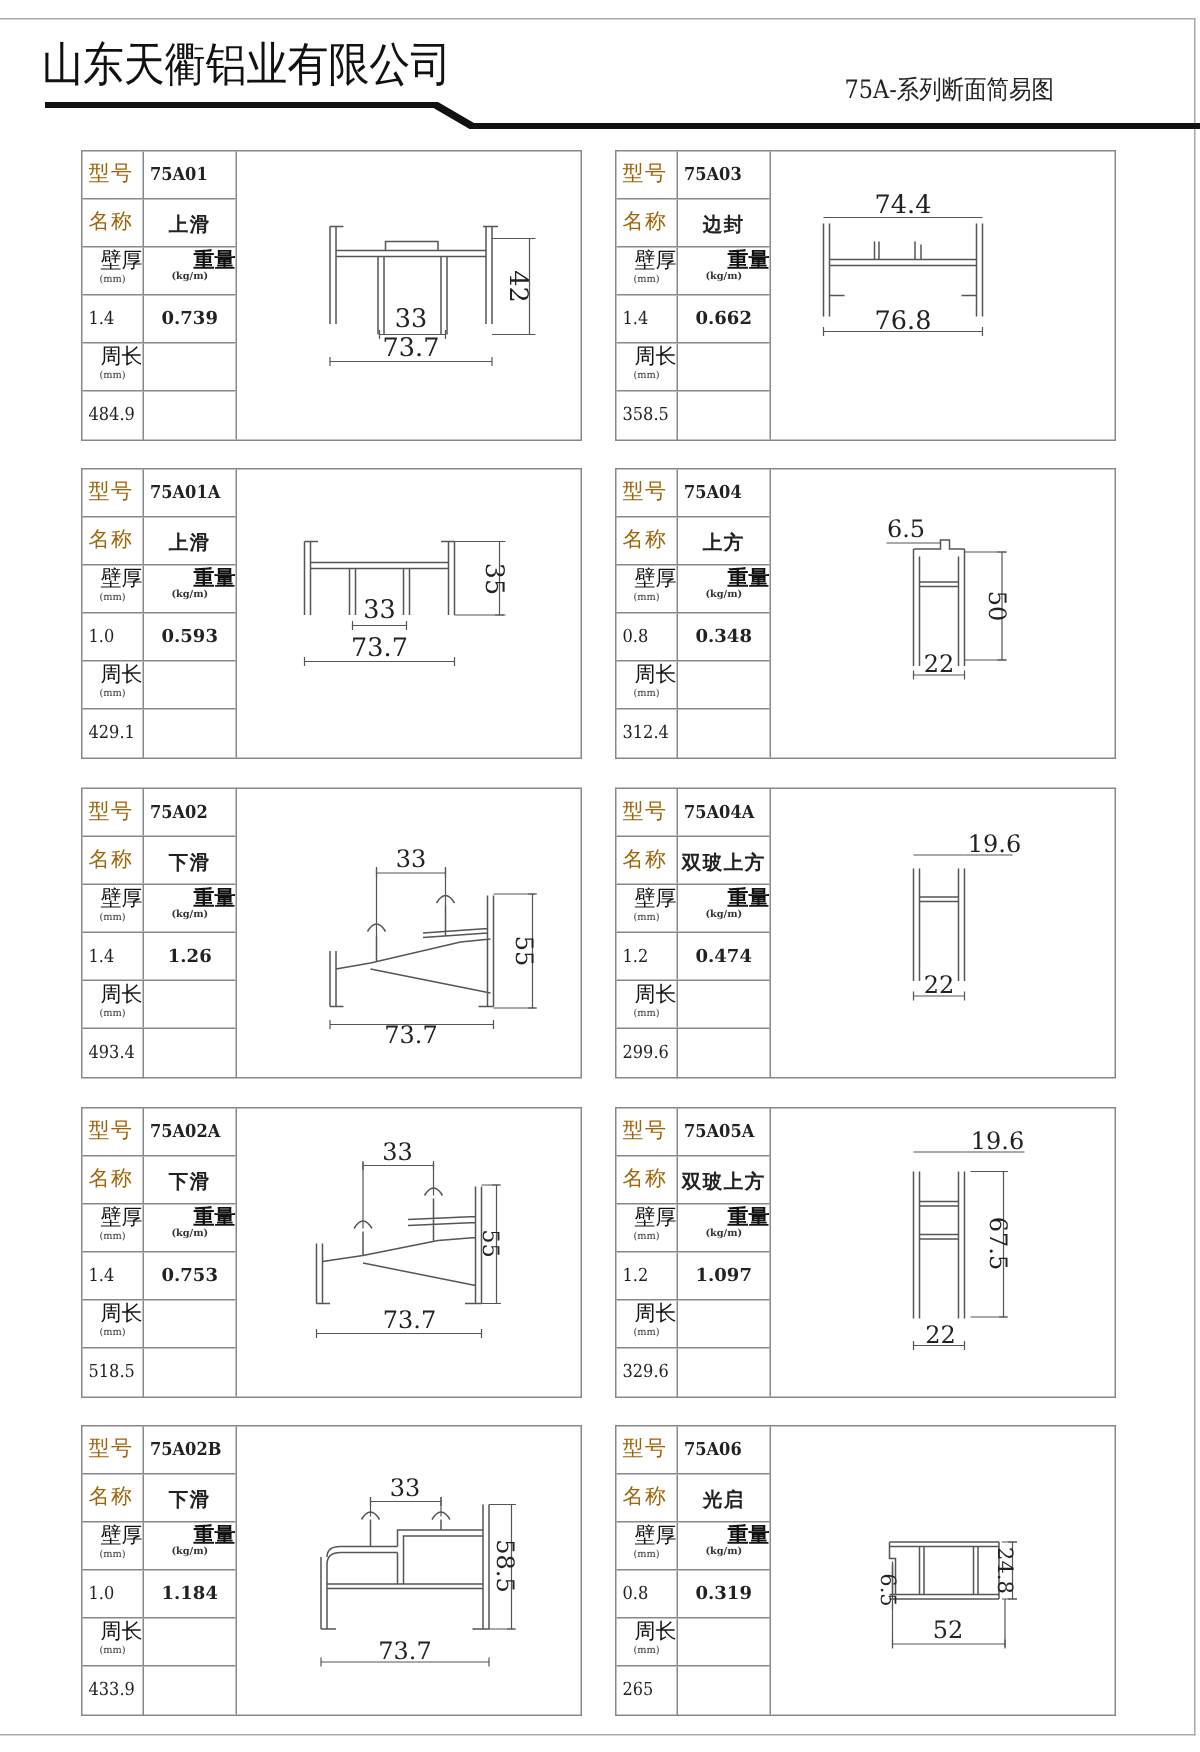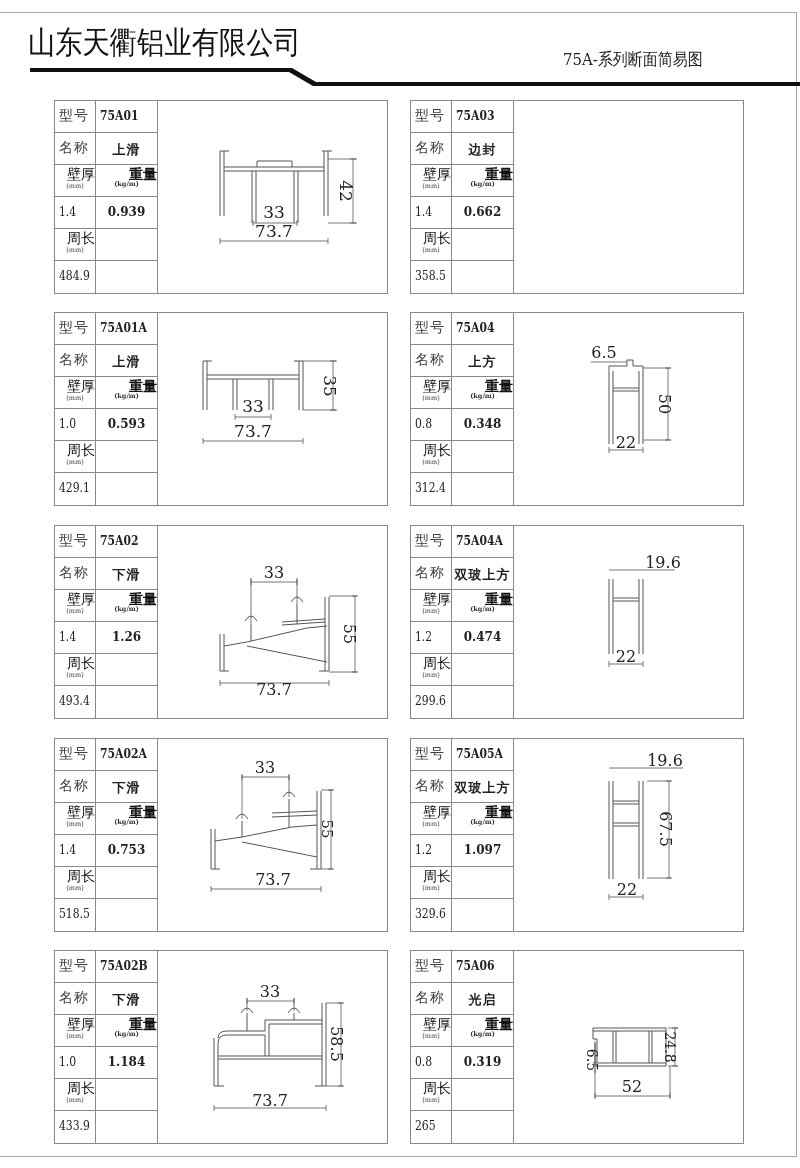--- a/index.html
+++ b/index.html
@@ -7,21 +7,21 @@
   .frame{position:absolute;left:0;top:12px;width:797px;height:1145px;border:1px solid #aaa;border-left:none;box-sizing:border-box;}
   .company{position:absolute;left:28px;top:22px;font-size:31px;letter-spacing:0px;color:#111;font-family:"DejaVu Sans","Liberation Sans",sans-serif;transform:scaleX(0.88);transform-origin:left top;font-weight:normal;}
   .subtitle{position:absolute;left:563px;top:48px;font-size:17px;color:#222;transform:scaleX(0.88);transform-origin:left top;}
   .header-rule{position:absolute;left:0;top:60px;}
   .panel{position:absolute;width:334px;height:194px;border:1px solid #888;box-sizing:border-box;background:#fff;}
   .spec{position:absolute;left:0;top:0;width:102px;height:100%;border-right:1px solid #888;}
   .spec .row{position:absolute;left:0;width:102px;height:32px;border-bottom:1px solid #888;box-sizing:border-box;}
   .spec .row:last-child{border-bottom:none;}
   .spec .c1{position:absolute;left:0;top:0;width:41px;height:100%;border-right:1px solid #888;box-sizing:border-box;}
   .spec .c2{position:absolute;left:41px;top:0;width:61px;height:100%;box-sizing:border-box;font-weight:bold;}
-  .lbl{position:absolute;left:4px;top:6px;font-size:14px;letter-spacing:1px;color:#404040;}
+  .lbl{position:absolute;left:4px;top:6px;font-size:14px;letter-spacing:1px;color:#a16207;}
   .lbl2{position:absolute;left:0;width:100%;top:1px;text-align:right;font-size:14px;color:#111;line-height:16px;}
   .unit{position:absolute;left:0;width:100%;top:17px;text-align:center;font-size:6.5px;color:#333;}
   .val{position:absolute;left:4px;top:8px;font-size:12px;color:#222;transform:scaleX(0.9);transform-origin:left top;}
   .valc{position:absolute;left:0;width:100%;top:8px;text-align:center;font-size:12px;color:#222;}
   .name{position:absolute;left:0;width:100%;top:8px;text-align:center;font-size:13px;color:#222;letter-spacing:1px;}
   .drawing{position:absolute;left:102px;top:0;width:230px;height:192px;}
   .dim{font-family:"DejaVu Serif","Liberation Serif",serif;fill:#222;}
 </style>
 </head>
 <body>
@@ -60,21 +60,21 @@
         <div class="c2">
           <span class="lbl2">重量</span>
           <span class="unit" style="top:15px">(kg/m)</span>
         </div>
       </div>
       <div class="row" style="top:96px;height:32px">
         <div class="c1">
             <span class="val">1.4</span>
           </div>
         <div class="c2">
-            <span class="valc">0.939</span>
+            <span class="valc">0.739</span>
           </div>
       </div>
       <div class="row" style="top:128px;height:32px">
         <div class="c1">
           <span class="lbl2">周长</span>
           <span class="unit">(mm)</span>
         </div>
         <div class="c2"></div>
       </div>
       <div class="row" style="top:160px;height:33px">
@@ -145,20 +145,29 @@
         </div>
         <div class="c2"></div>
       </div>
       <div class="row" style="top:160px;height:33px">
         <div class="c1">
             <span class="val">358.5</span>
           </div>
         <div class="c2"></div>
       </div>
     </div>
+    <div class="drawing"><svg width="230" height="192" viewBox="0 0 230 192">
+          <path d="M36 48 L36 110 M40 48 L40 110 M138 48 L138 110 M142 48 L142 110 M40 72 L138 72 M40 76 L138 76 M70 60 L70 72 M73 60 L73 72 M97 60 L97 72 M101 62 L101 72 M40 96 L50 96 M128 96 L138 96" stroke="#555" stroke-width="1" fill="none"></path>
+    <line x1="36" y1="44" x2="142" y2="44" stroke="#555" stroke-width="0.8"></line>
+          <text class="dim" x="89" y="41" font-size="17" text-anchor="middle">74.4</text>
+    <line x1="36" y1="120" x2="142" y2="120" stroke="#555" stroke-width="0.8"></line>
+          <line x1="36" y1="117" x2="36" y2="123" stroke="#555" stroke-width="0.8"></line>
+          <line x1="142" y1="117" x2="142" y2="123" stroke="#555" stroke-width="0.8"></line>
+          <text class="dim" x="89" y="118" font-size="17" text-anchor="middle">76.8</text>
+        </svg></div>
   </div>
     <div class="panel" style="left: 54px; top: 312px;">
     <div class="spec">
       <div class="row" style="top:0;height:32px">
         <div class="c1">
             <span class="lbl">型号</span>
           </div>
         <div class="c2">
             <span class="val">75A01A</span>
           </div>

